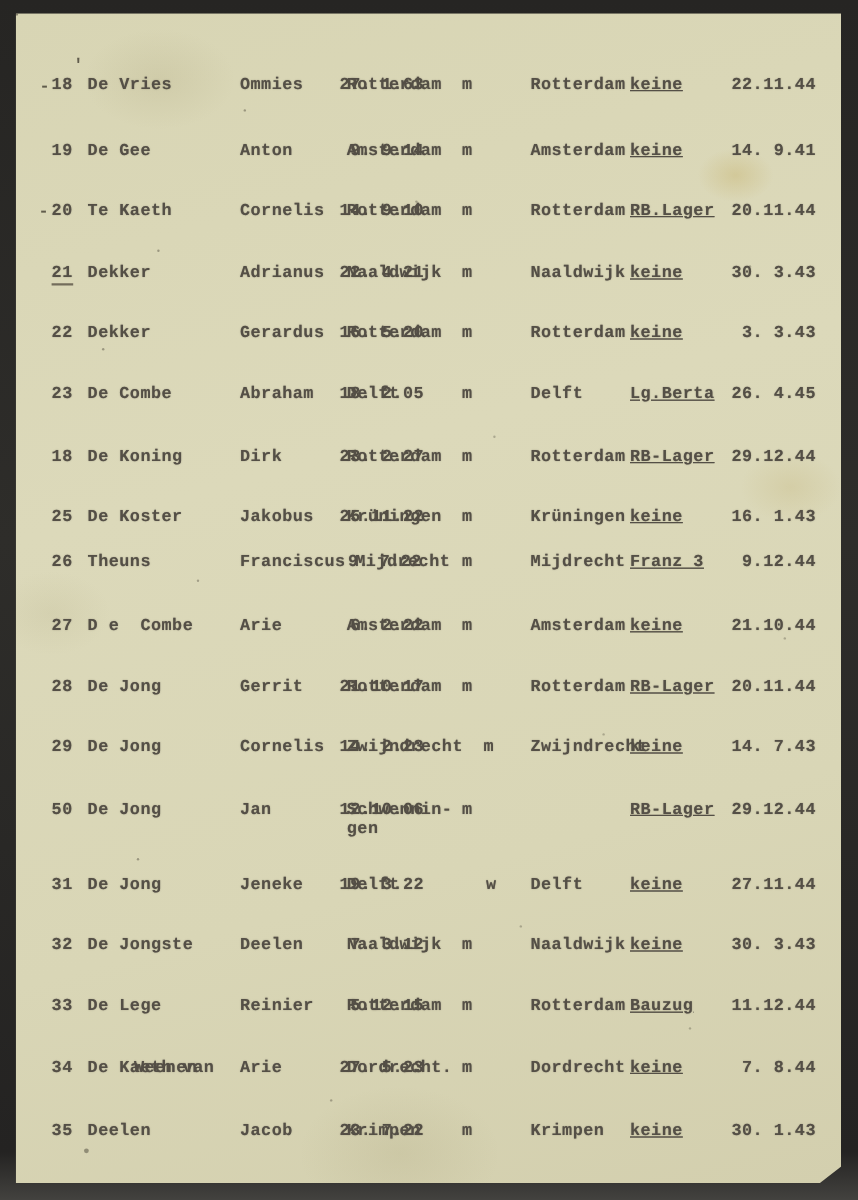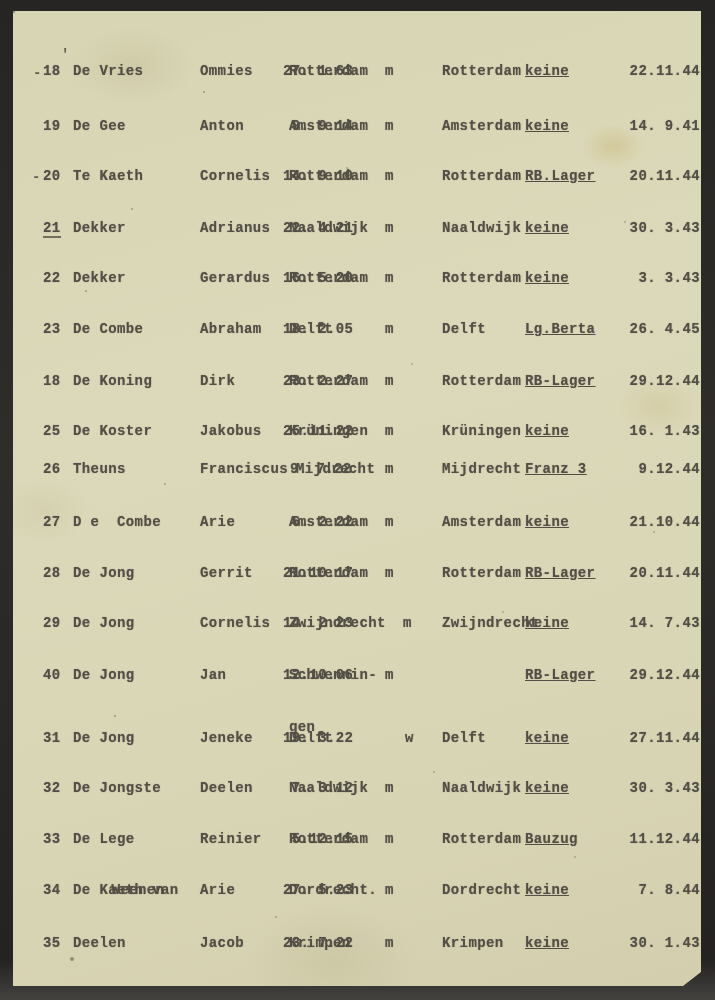--- a/index.html
+++ b/index.html
@@ -39,21 +39,21 @@
   }
   .row span, .row div{position:absolute;white-space:pre;}
   .cell-num{left:30px;}
   .cell-surname{left:60px;width:130px;}
   .cell-firstname{left:187px;width:95px;}
   .cell-birth{left:270px;width:105px;}
   .cell-birth .l2{position:relative;display:block;margin-left:6px;}
   .cell-gender{left:372px;}
   .cell-residence{left:429px;width:115px;}
   .cell-status{left:512px;width:72px;text-decoration:underline;}
-  .cell-date{left:597px;width:90px;text-align:right;}
+  .cell-date{left:577px;width:90px;text-align:right;}
   .r21 .cell-num{border-bottom:2px solid rgba(80,74,62,.75);}
   .r26 .cell-birth{left:277px;}
   .r29 .cell-gender{left:390px;}
   .r31 .cell-gender{left:392px;}
   .pencil-mark{position:absolute;color:rgba(75,70,58,.85);font-weight:700;font-size:14px;}
   .pencil-mark:nth-of-type(1){left:20px;top:54px;}
   .pencil-mark:nth-of-type(2){left:48px;top:36px;}
   .pencil-mark:nth-of-type(3){left:19px;top:158px;}
 </style>
 </head>
@@ -182,24 +182,24 @@
         <span class="cell-num">29</span>
         <span class="cell-surname"><span class="l1">De Jong</span></span>
         <span class="cell-firstname">Cornelis</span>
         <span class="cell-birth"><span class="l1">14. 2.23</span><span class="l2" style="position: relative; display: block;">Zwijndrecht</span></span>
         <span class="cell-gender">m</span>
         <span class="cell-residence">Zwijndrecht</span>
         <span class="cell-status">keine</span>
         <span class="cell-date">14. 7.43</span>
       </div>
       <div class="row r30" style="top: 656px;">
-        <span class="cell-num">40</span>
+        <span class="cell-num">50</span>
         <span class="cell-surname"><span class="l1">De Jong</span></span>
         <span class="cell-firstname">Jan</span>
-        <span class="cell-birth"><span class="l1">12.10.06</span><span class="l2" style="position: relative; display: block;">Schwennin-</span><span class="l2" style="position: relative; display: block; margin-top: 36px;">gen</span></span>
+        <span class="cell-birth"><span class="l1">12.10.06</span><span class="l2" style="position: relative; display: block;">Schwennin-</span><span class="l2" style="position: relative; display: block;">gen</span></span>
         <span class="cell-gender">m</span>
         <span class="cell-status">RB-Lager</span>
         <span class="cell-date">29.12.44</span>
       </div>
       <div class="row r31" style="top: 719px;">
         <span class="cell-num">31</span>
         <span class="cell-surname"><span class="l1">De Jong</span></span>
         <span class="cell-firstname">Jeneke</span>
         <span class="cell-birth"><span class="l1">19. 3.22</span><span class="l2" style="position: relative; display: block;">Delft</span></span>
         <span class="cell-gender">w</span>

